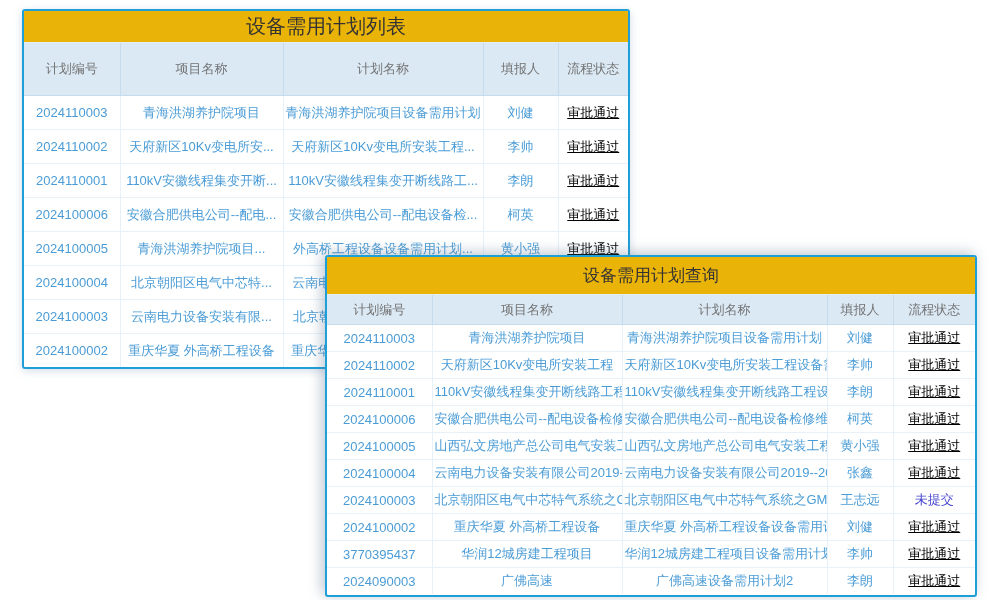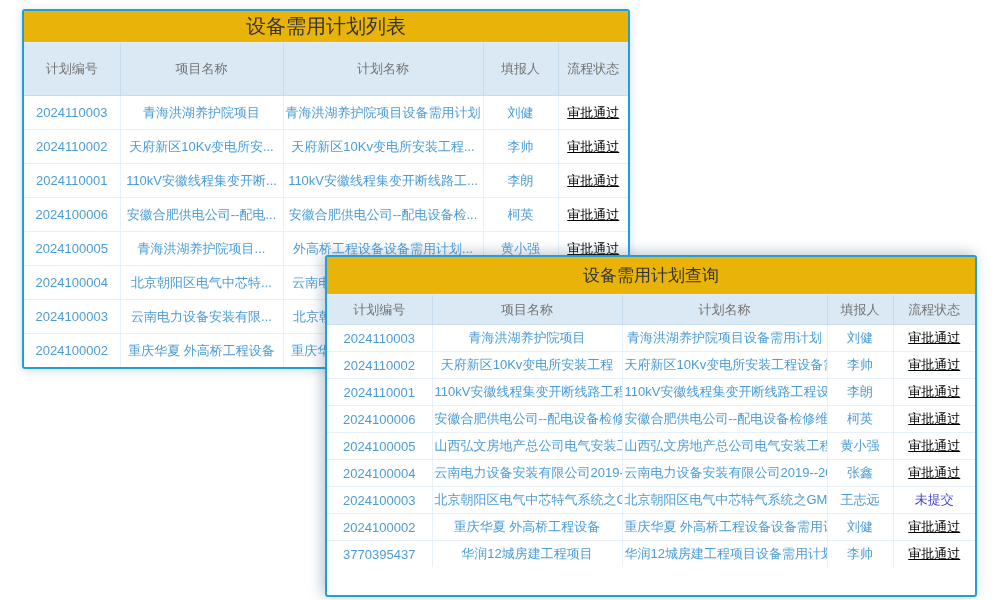--- a/index.html
+++ b/index.html
@@ -200,15 +200,22 @@
           <td>刘健</td>
           <td class="st-ok">审批通过</td>
         </tr>
         <tr>
           <td>3770395437</td>
           <td>华润12城房建工程项目</td>
           <td>华润12城房建工程项目设备需用计划2</td>
           <td>李帅</td>
           <td class="st-ok">审批通过</td>
         </tr>
+        <tr>
+          <td>2024090003</td>
+          <td>广佛高速</td>
+          <td>广佛高速设备需用计划2</td>
+          <td>李朗</td>
+          <td class="st-ok">审批通过</td>
+        </tr>
       </tbody>
   </table>
 </div>
 
 </body></html>

